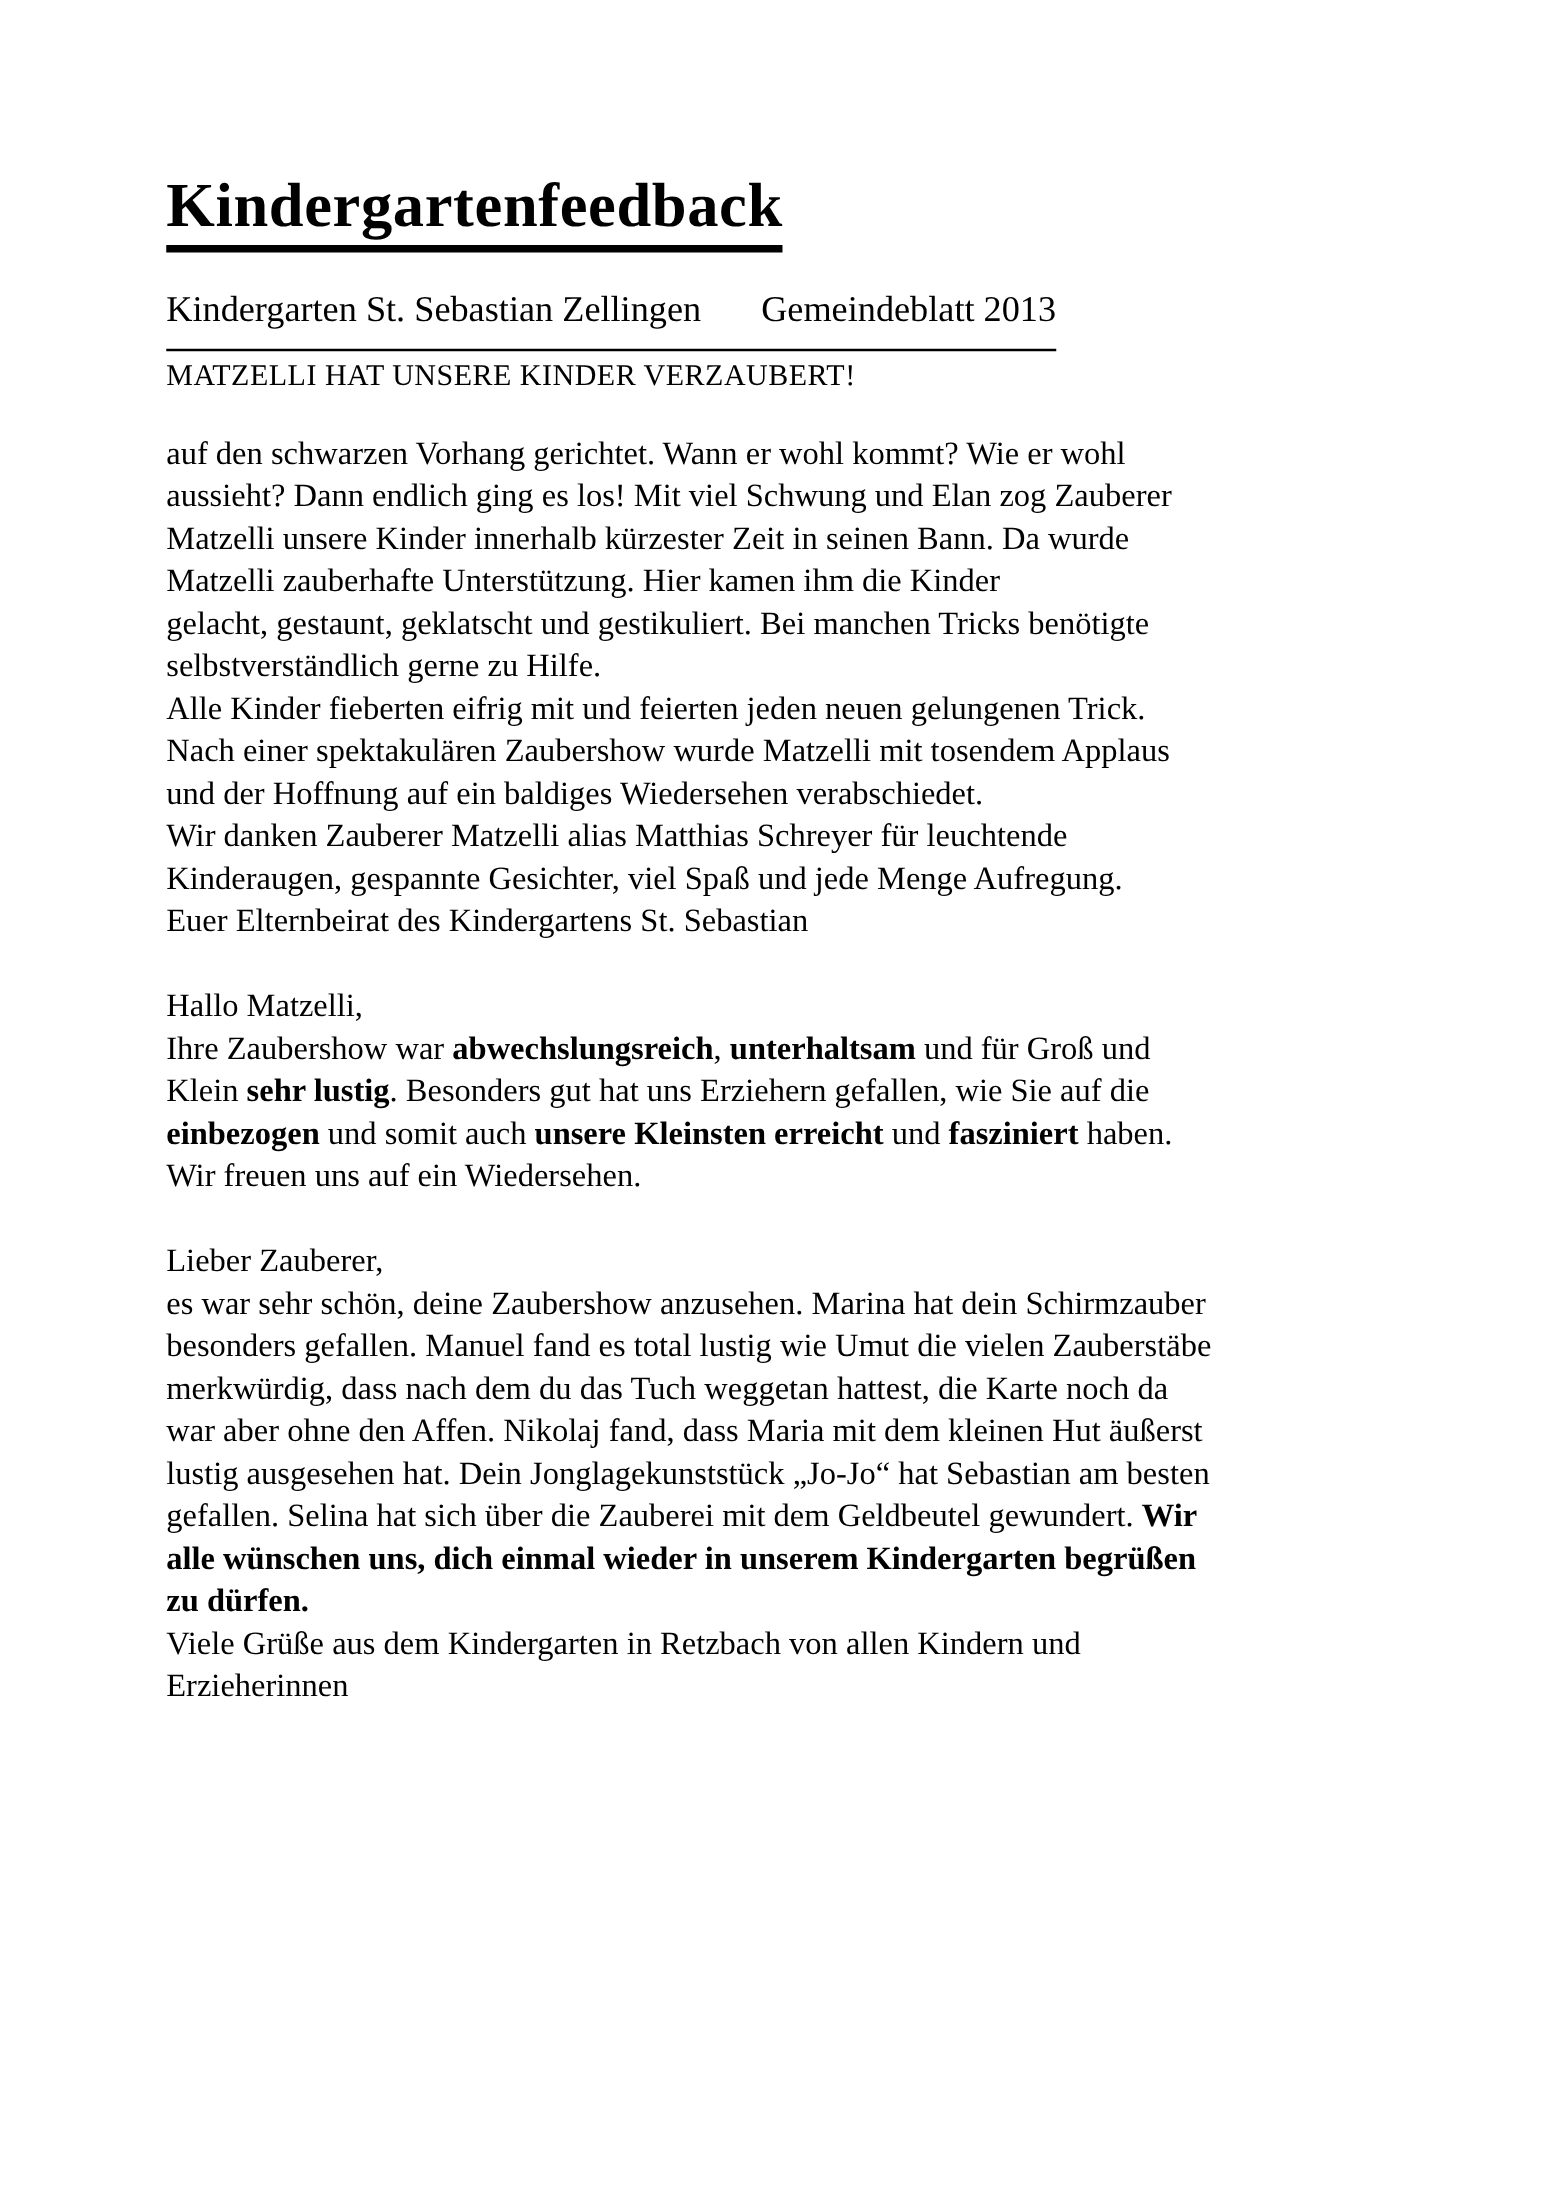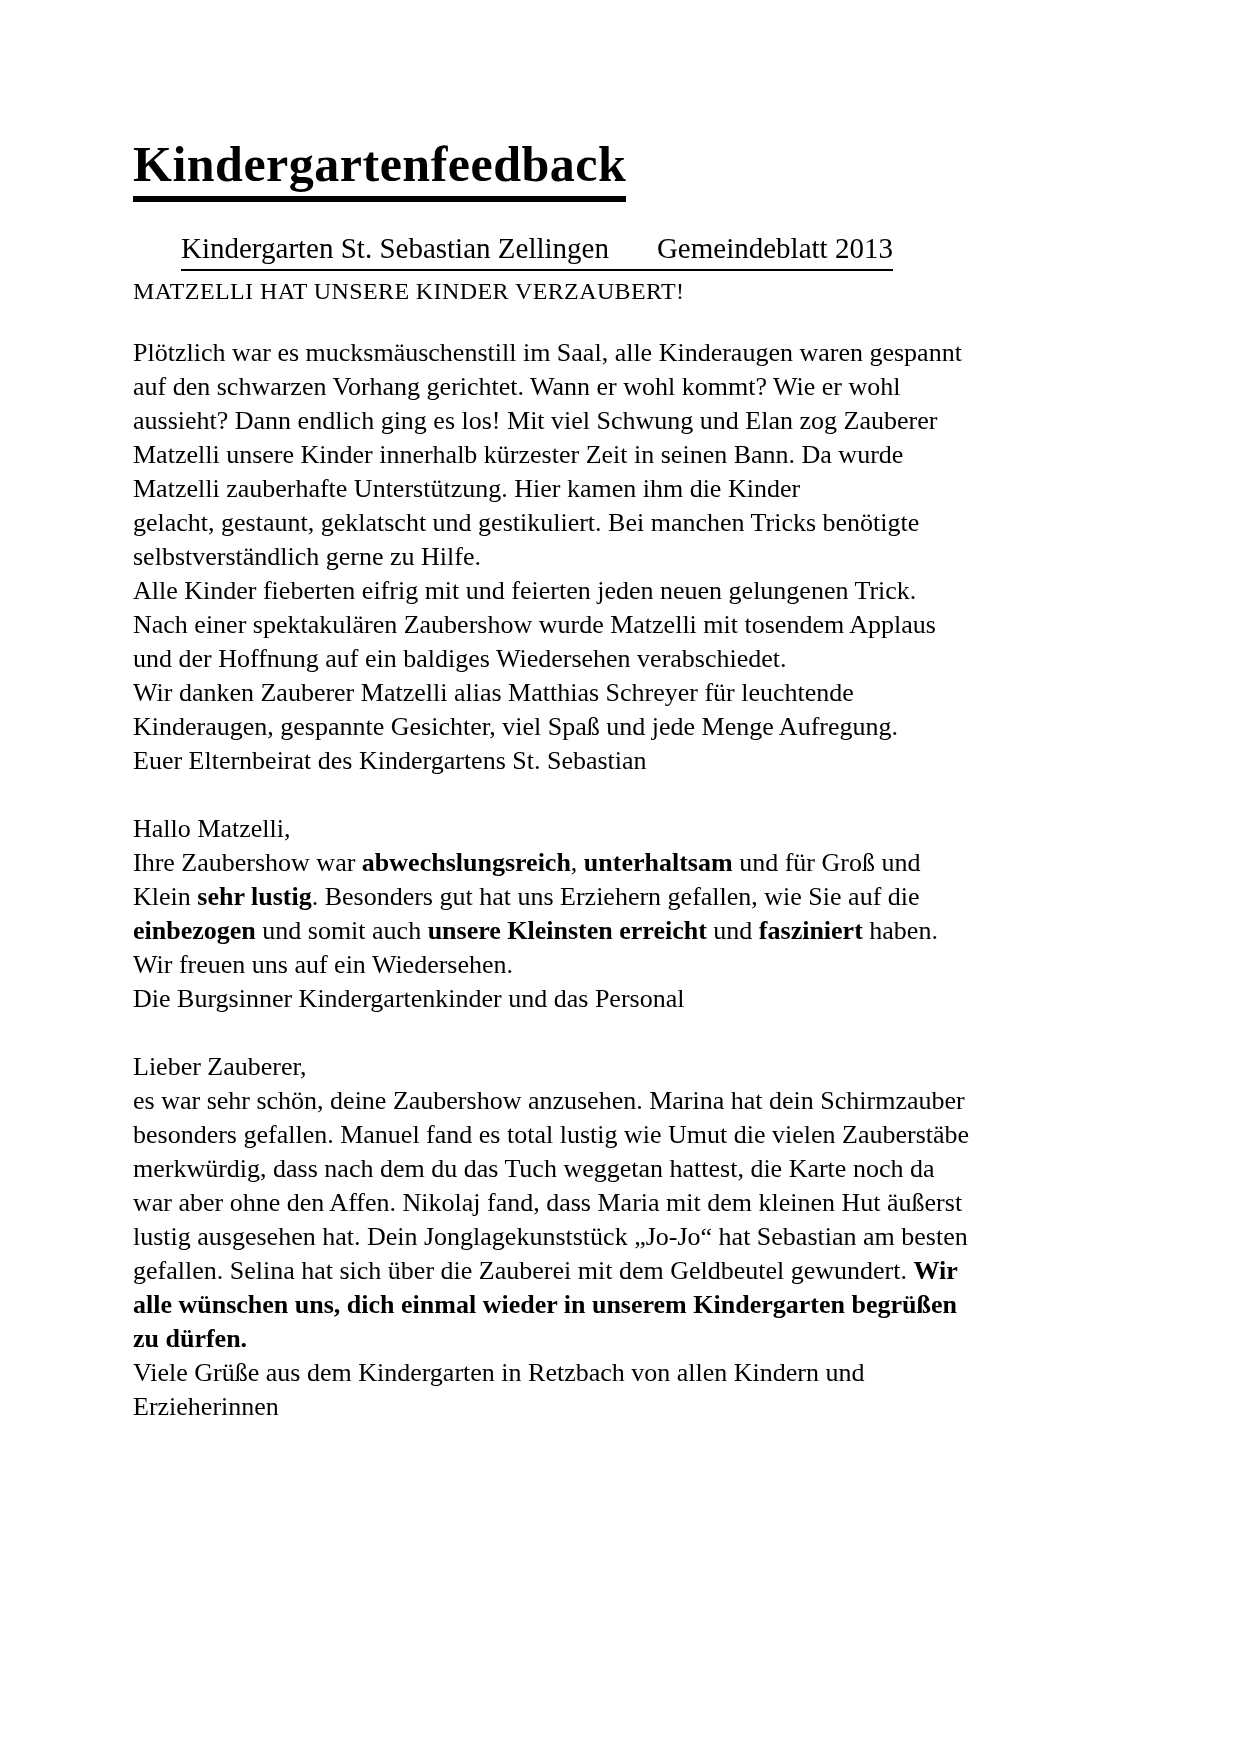--- a/index.html
+++ b/index.html
@@ -26,23 +26,22 @@
     border-bottom: 6px solid #000;
     padding-bottom: 5px;
   }
 
   .subtitle-row { margin-top: 28px; line-height: 0; }
   .subtitle {
     display: inline-block;
     font-size: 29px;
     line-height: 1.25;
     border-bottom: 2px solid #000;
-    padding-bottom: 3px;
+    padding-bottom: 13px;
     white-space: nowrap;
-    margin-left: 48px;
   }
   .tab-gap { display: inline-block; width: 48px; }
 
   .headline {
     margin-top: 5px;
     font-size: 24px;
     line-height: 30px;
     letter-spacing: 0.4px;
     white-space: nowrap;
   }
@@ -68,41 +67,39 @@
   <div class="subtitle-row">
     <div class="subtitle">
       <span>Kindergarten St. Sebastian Zellingen</span><span class="tab-gap"></span><span>Gemeindeblatt 2013</span>
     </div>
   </div>
 
   <div class="headline">MATZELLI HAT UNSERE KINDER VERZAUBERT!</div>
 
   <div class="body-text">
       <div class="paragraph">
-        <div class="line"><span>Plötzlich war es mucksmäuschenstill im Saal, alle Kinderaugen waren gespannt</span></div>
         <div class="line"><span>auf den schwarzen Vorhang gerichtet. Wann er wohl kommt? Wie er wohl</span></div>
         <div class="line"><span>aussieht? Dann endlich ging es los! Mit viel Schwung und Elan zog Zauberer</span></div>
         <div class="line"><span>Matzelli unsere Kinder innerhalb kürzester Zeit in seinen Bann. Da wurde</span></div>
         <div class="line"><span>Matzelli zauberhafte Unterstützung. Hier kamen ihm die Kinder</span></div>
         <div class="line"><span>gelacht, gestaunt, geklatscht und gestikuliert. Bei manchen Tricks benötigte</span></div>
         <div class="line"><span>selbstverständlich gerne zu Hilfe.</span></div>
         <div class="line"><span>Alle Kinder fieberten eifrig mit und feierten jeden neuen gelungenen Trick.</span></div>
         <div class="line"><span>Nach einer spektakulären Zaubershow wurde Matzelli mit tosendem Applaus</span></div>
         <div class="line"><span>und der Hoffnung auf ein baldiges Wiedersehen verabschiedet.</span></div>
         <div class="line"><span>Wir danken Zauberer Matzelli alias Matthias Schreyer für leuchtende</span></div>
         <div class="line"><span>Kinderaugen, gespannte Gesichter, viel Spaß und jede Menge Aufregung.</span></div>
         <div class="line"><span>Euer Elternbeirat des Kindergartens St. Sebastian</span></div>
       </div>
       <div class="paragraph">
         <div class="line"><span>Hallo Matzelli,</span></div>
         <div class="line"><span>Ihre Zaubershow war </span><span class="bold">abwechslungsreich</span><span>, </span><span class="bold">unterhaltsam</span><span> und für Groß und</span></div>
         <div class="line"><span>Klein </span><span class="bold">sehr lustig</span><span>. Besonders gut hat uns Erziehern gefallen, wie Sie auf die</span></div>
         <div class="line"><span class="bold">einbezogen</span><span> und somit auch </span><span class="bold">unsere Kleinsten erreicht</span><span> und </span><span class="bold">fasziniert</span><span> haben.</span></div>
         <div class="line"><span>Wir freuen uns auf ein Wiedersehen.</span></div>
-        <div class="line"><span>Die Burgsinner Kindergartenkinder und das Personal</span></div>
       </div>
       <div class="paragraph">
         <div class="line"><span>Lieber Zauberer,</span></div>
         <div class="line"><span>es war sehr schön, deine Zaubershow anzusehen. Marina hat dein Schirmzauber</span></div>
         <div class="line"><span>besonders gefallen. Manuel fand es total lustig wie Umut die vielen Zauberstäbe</span></div>
         <div class="line"><span>merkwürdig, dass nach dem du das Tuch weggetan hattest, die Karte noch da</span></div>
         <div class="line"><span>war aber ohne den Affen. Nikolaj fand, dass Maria mit dem kleinen Hut äußerst</span></div>
         <div class="line"><span>lustig ausgesehen hat. Dein Jonglagekunststück „Jo-Jo“ hat Sebastian am besten</span></div>
         <div class="line"><span>gefallen. Selina hat sich über die Zauberei mit dem Geldbeutel gewundert. </span><span class="bold">Wir</span></div>
         <div class="line"><span class="bold">alle wünschen uns, dich einmal wieder in unserem Kindergarten begrüßen</span></div>

